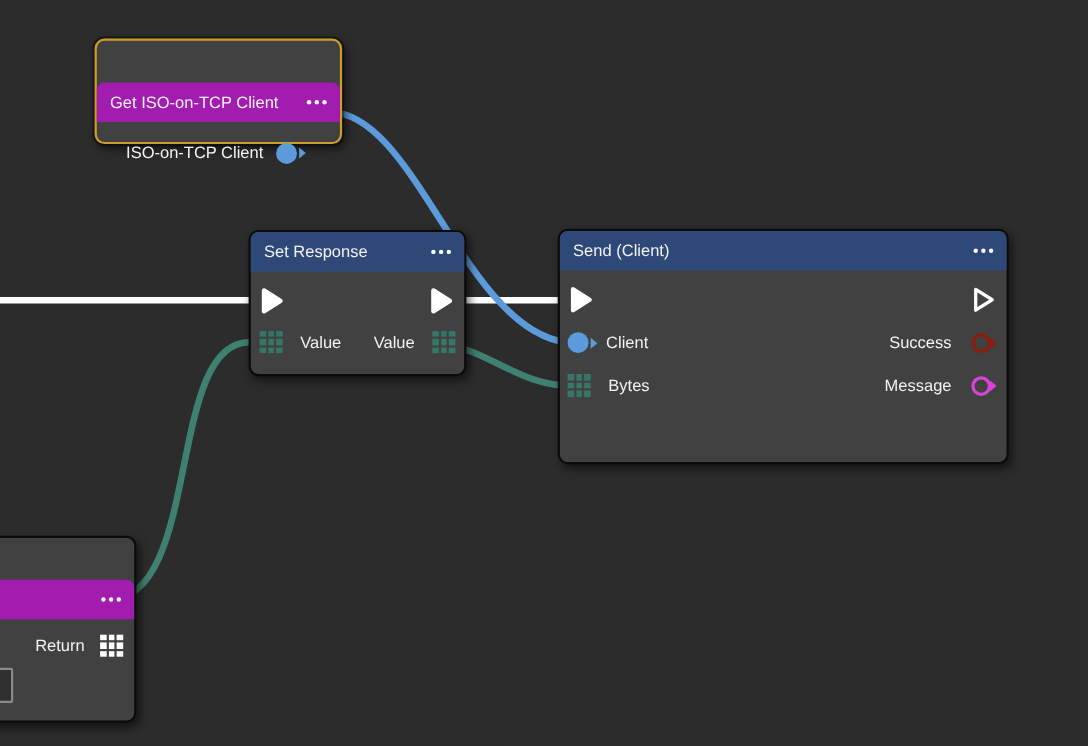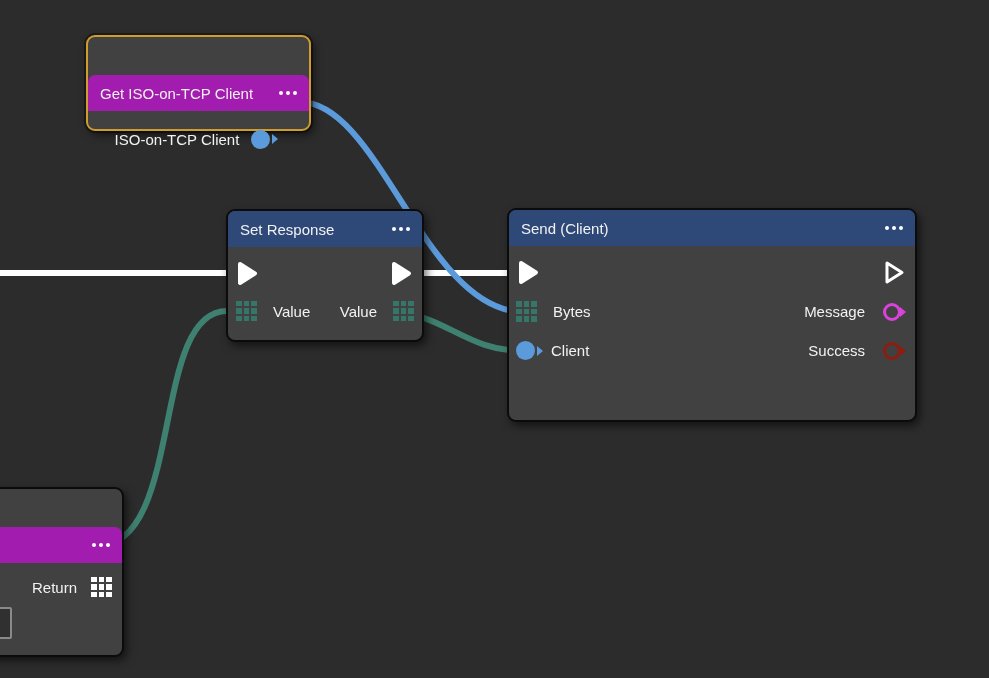--- a/index.html
+++ b/index.html
@@ -146,54 +146,54 @@
           </svg>
       </span>
       <span class="execpin">
         <svg width="24" height="27" viewBox="0 0 24 27">
             <path d="M4 4 L19 13.5 L4 23 Z" fill="none" stroke="#fff" stroke-width="3" stroke-linejoin="round"></path>
           </svg>
       </span>
     </div>
     <div class="row" style="height:39px;justify-content:space-between;padding:0 14px 0 7px;">
       <span class="row" style="gap:16px;">
+        <span class="pcirc filled-blue">
+            <i class="parrow blue"></i>
+          </span>
+        <span>Client</span>
+      </span>
+      <span class="row" style="gap:18px;">
+        <span>Success</span>
+        <span class="pcirc ring-red">
+            <i class="parrow red"></i>
+          </span>
+      </span>
+    </div>
+    <div class="row" style="height:39px;justify-content:space-between;padding:0 14px 0 7px;">
+      <span class="row" style="gap:16px;">
         <span class="pgrid">
             <i></i>
             <i></i>
             <i></i>
             <i></i>
             <i></i>
             <i></i>
             <i></i>
             <i></i>
             <i></i>
           </span>
         <span>Bytes</span>
       </span>
       <span class="row" style="gap:18px;">
         <span>Message</span>
         <span class="pcirc ring-magenta">
             <i class="parrow magenta"></i>
           </span>
       </span>
     </div>
-    <div class="row" style="height:39px;justify-content:space-between;padding:0 14px 0 7px;">
-      <span class="row" style="gap:16px;">
-        <span class="pcirc filled-blue">
-            <i class="parrow blue"></i>
-          </span>
-        <span>Client</span>
-      </span>
-      <span class="row" style="gap:18px;">
-        <span>Success</span>
-        <span class="pcirc ring-red">
-            <i class="parrow red"></i>
-          </span>
-      </span>
-    </div>
   </div>
 
   <div class="node" style="left:-60px;top:487px;width:180px;height:166px;">
     <div class="header green" style="justify-content:flex-end;">
       <span class="dots">
           <i></i>
           <i></i>
           <i></i>
         </span>
     </div>

